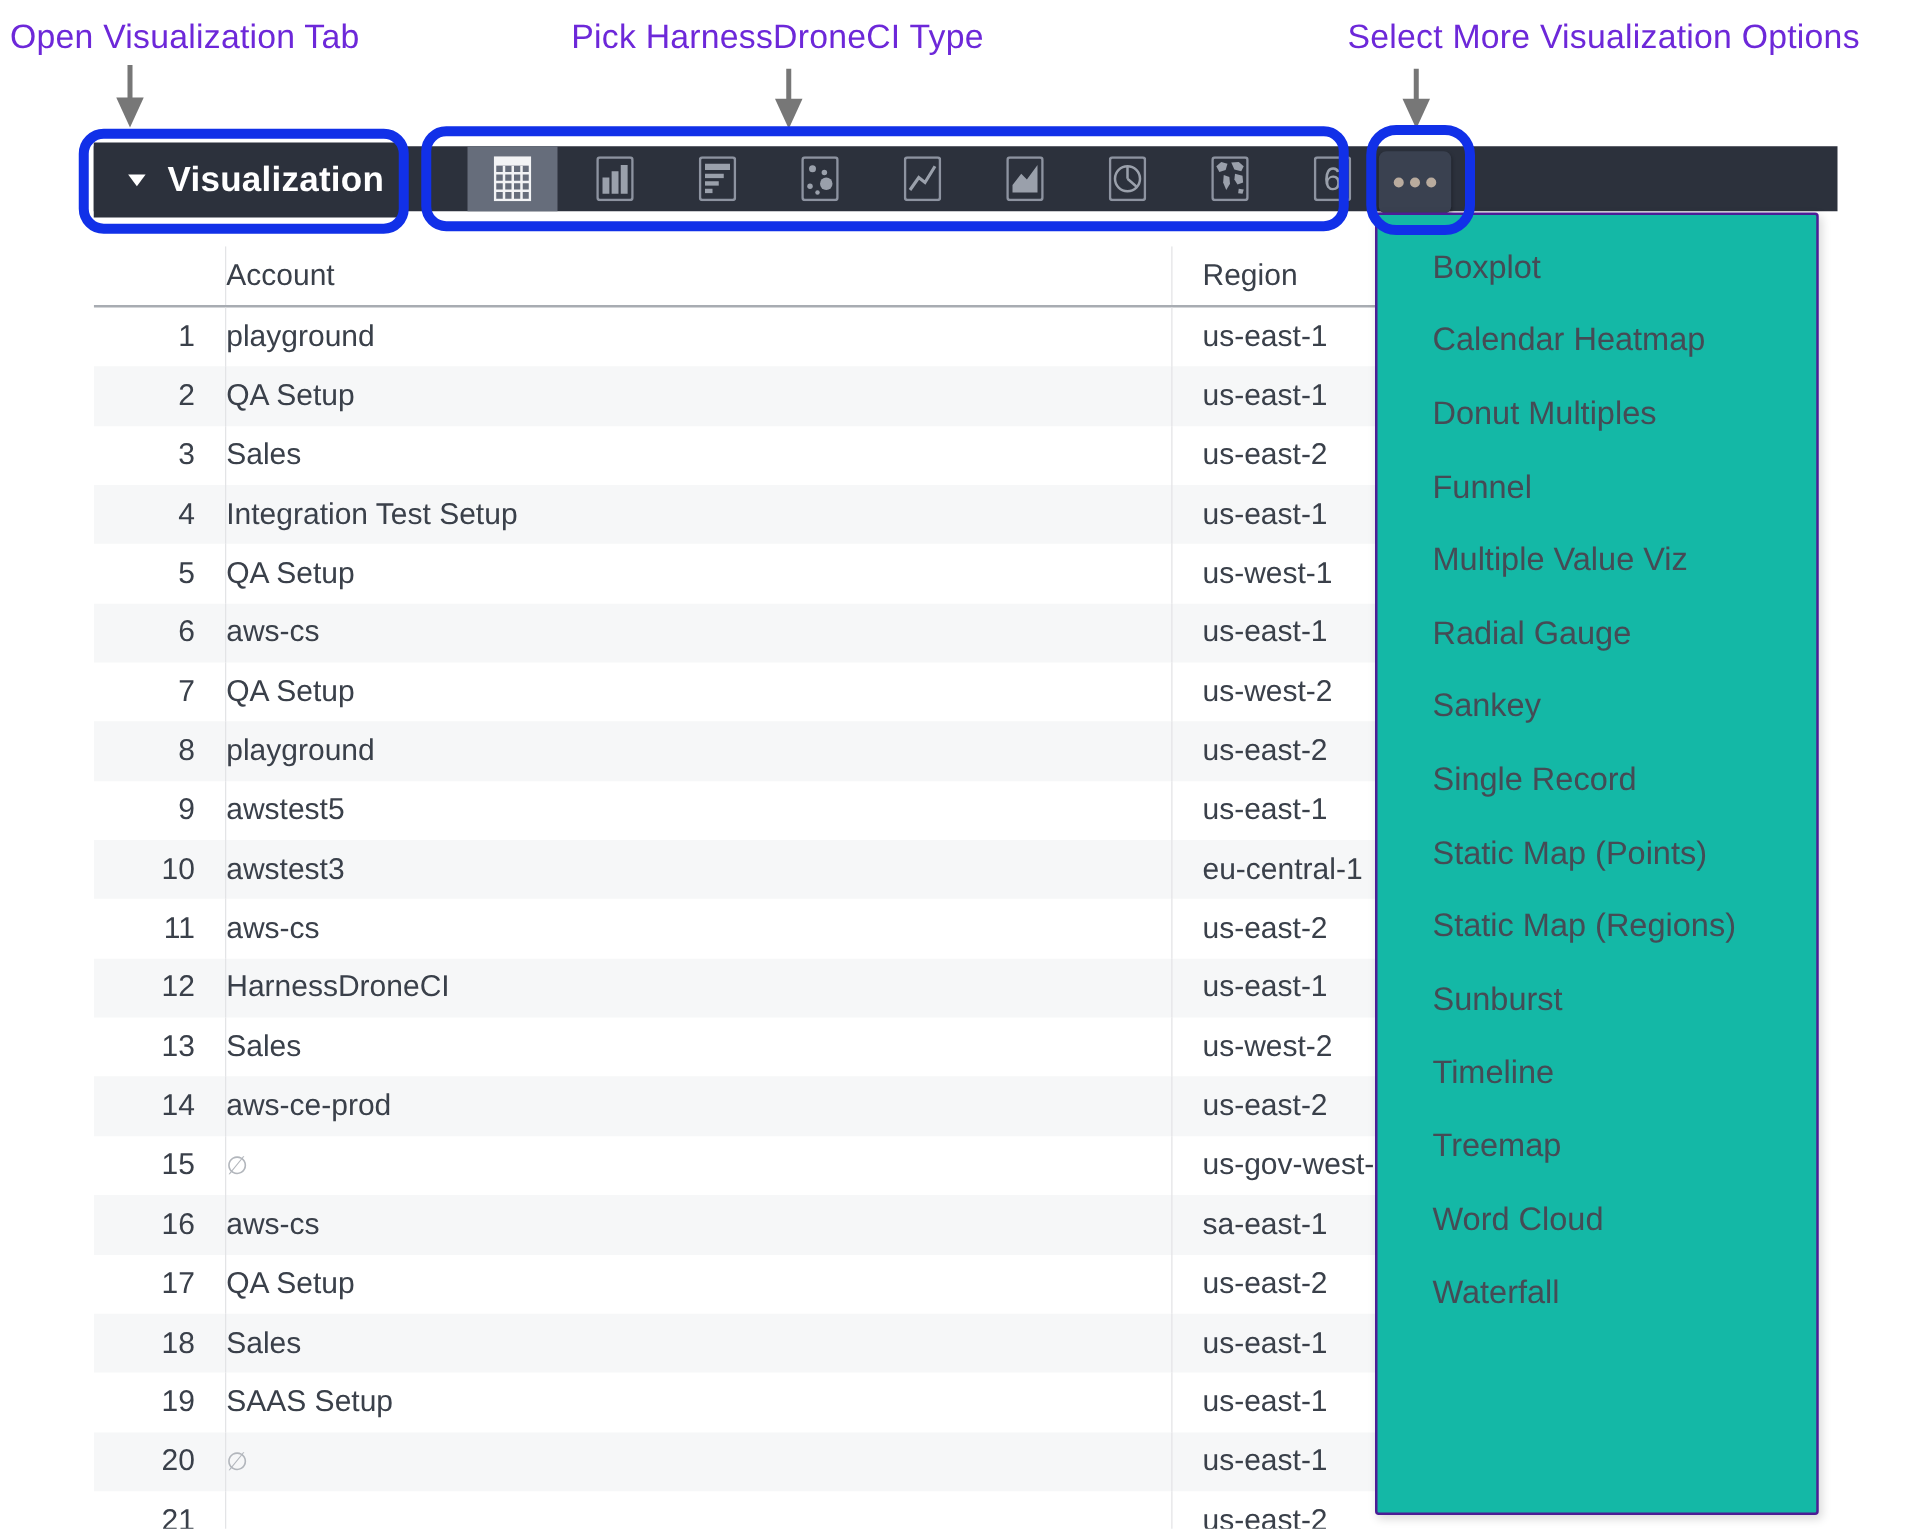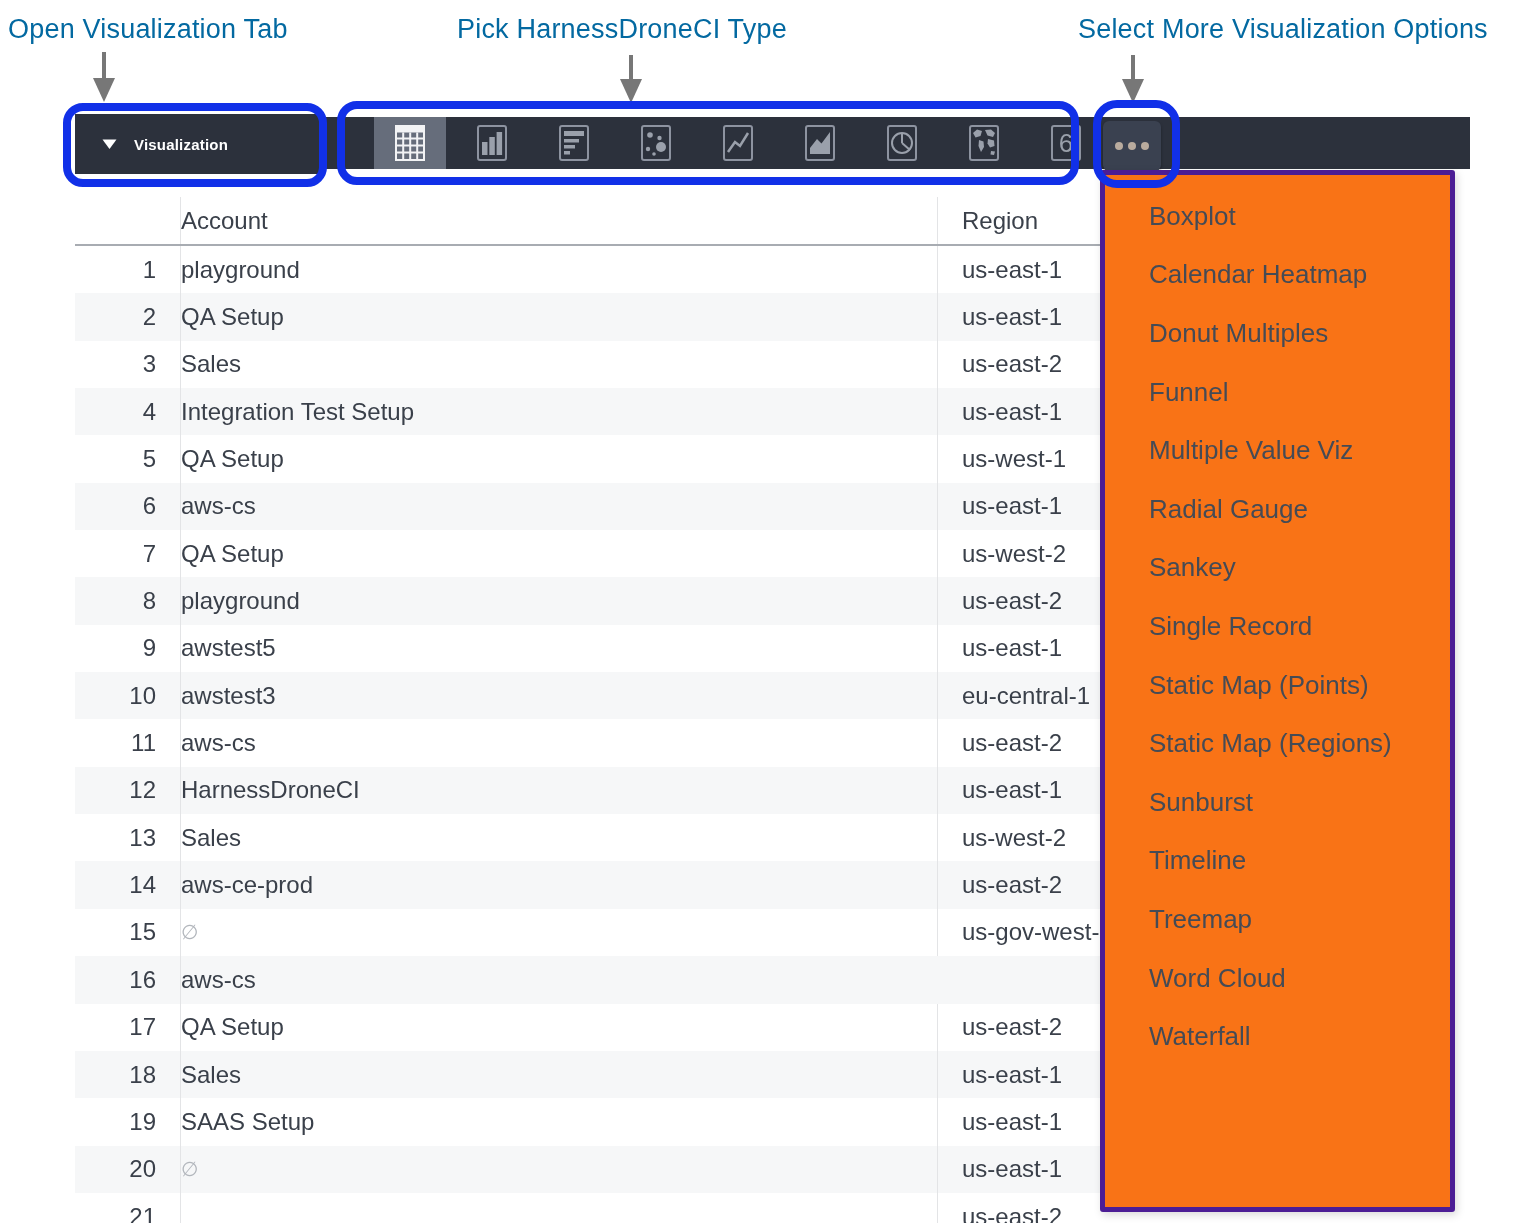--- a/index.html
+++ b/index.html
@@ -14,59 +14,59 @@
     --divider:#e3e4e6;
     --header-rule:#a8acb2;
   }
   html,body{margin:0;padding:0;background:#fff;}
   .screen{
     position:relative;width:1528px;height:1232px;background:#fff;
     overflow:hidden;font-family:"Liberation Sans",sans-serif;
   }
   
   .annotation{
-    position:absolute;font-size:27px;color:#0369a1;white-space:nowrap;
+    position:absolute;font-size:27px;color:#6d28d9;white-space:nowrap;
     letter-spacing:0.2px;
   }
   .callout-arrow{position:absolute;width:22px;}
   .callout-arrow .stem{position:absolute;left:9px;top:0;width:4px;background:var(--arrow-gray);}
   .callout-arrow .head{
     position:absolute;left:0;width:0;height:0;
     border-left:11px solid transparent;border-right:11px solid transparent;
     border-top:24px solid var(--arrow-gray);
   }
   
   .toolbar{position:absolute;left:75px;top:117px;width:1395px;height:52px;background:var(--toolbar-bg);z-index:1;}
   .viz-tab{
     position:absolute;left:75px;top:114px;width:245px;height:60px;background:var(--toolbar-bg);
     display:flex;align-items:center;padding-left:27px;box-sizing:border-box;z-index:2;cursor:pointer;
   }
   .viz-tab .caret{margin-right:17px;display:flex;}
-  .viz-tab .label{color:#fff;font-size:15px;font-weight:700;letter-spacing:0.2px;}
+  .viz-tab .label{color:#fff;font-size:28px;font-weight:700;letter-spacing:0.2px;}
   .icon-row{position:absolute;left:374px;top:117px;height:52px;display:flex;z-index:2;}
   .icon-cell{
     width:72px;height:52px;margin-right:10px;display:flex;align-items:center;justify-content:center;
     cursor:pointer;flex:none;
   }
   .icon-cell.selected{background:var(--selected-type-bg);}
   .viz-icon{display:flex;}
   .more-btn{
     position:absolute;left:1103px;top:121px;width:58px;height:50px;border-radius:6px;
     background:#3a4150;display:flex;align-items:center;justify-content:center;z-index:2;cursor:pointer;
     box-shadow:0 2px 3px rgba(0,0,0,0.35);
   }
   
   .ring{position:absolute;border:8px solid var(--highlight-blue);border-radius:20px;z-index:10;pointer-events:none;}
   .ring1{left:63px;top:103px;width:264px;height:84px;box-sizing:border-box;}
   .ring2{left:337px;top:101px;width:742px;height:84px;box-sizing:border-box;}
   .ring3{left:1093px;top:100px;width:87px;height:88px;border-radius:24px;box-sizing:border-box;}
   
   .viz-menu{
-    position:absolute;left:1100px;top:170px;width:355px;height:1042px;background:#f97316;
-    border:5px solid #4c1d95;border-radius:3px;box-shadow:2px 3px 8px rgba(0,0,0,0.15);
+    position:absolute;left:1100px;top:170px;width:355px;height:1042px;background:#14b8a6;
+    border:2px solid #4c1d95;border-radius:3px;box-shadow:2px 3px 8px rgba(0,0,0,0.15);
     padding-top:12px;box-sizing:border-box;z-index:5;
   }
   .menu-item{
     height:58.6px;display:flex;align-items:center;padding-left:44px;
     font-size:26px;color:var(--menu-text);cursor:pointer;white-space:nowrap;
   }
   
   .data-table{
     position:absolute;left:75px;top:197px;width:1025px;height:1026px;overflow:hidden;
     font-size:24px;color:var(--table-text);z-index:0;
@@ -321,20 +321,21 @@
         <div class="trow">
           <div class="cell-num">15</div>
           <div class="cell-account">
             <span class="null-mark">∅</span>
           </div>
           <div class="cell-region">us-gov-west-1</div>
         </div>
         <div class="trow alt">
           <div class="cell-num">16</div>
           <div class="cell-account">aws-cs</div>
+          <div class="cell-region">sa-east-1</div>
         </div>
         <div class="trow">
           <div class="cell-num">17</div>
           <div class="cell-account">QA Setup</div>
           <div class="cell-region">us-east-2</div>
         </div>
         <div class="trow alt">
           <div class="cell-num">18</div>
           <div class="cell-account">Sales</div>
           <div class="cell-region">us-east-1</div>

